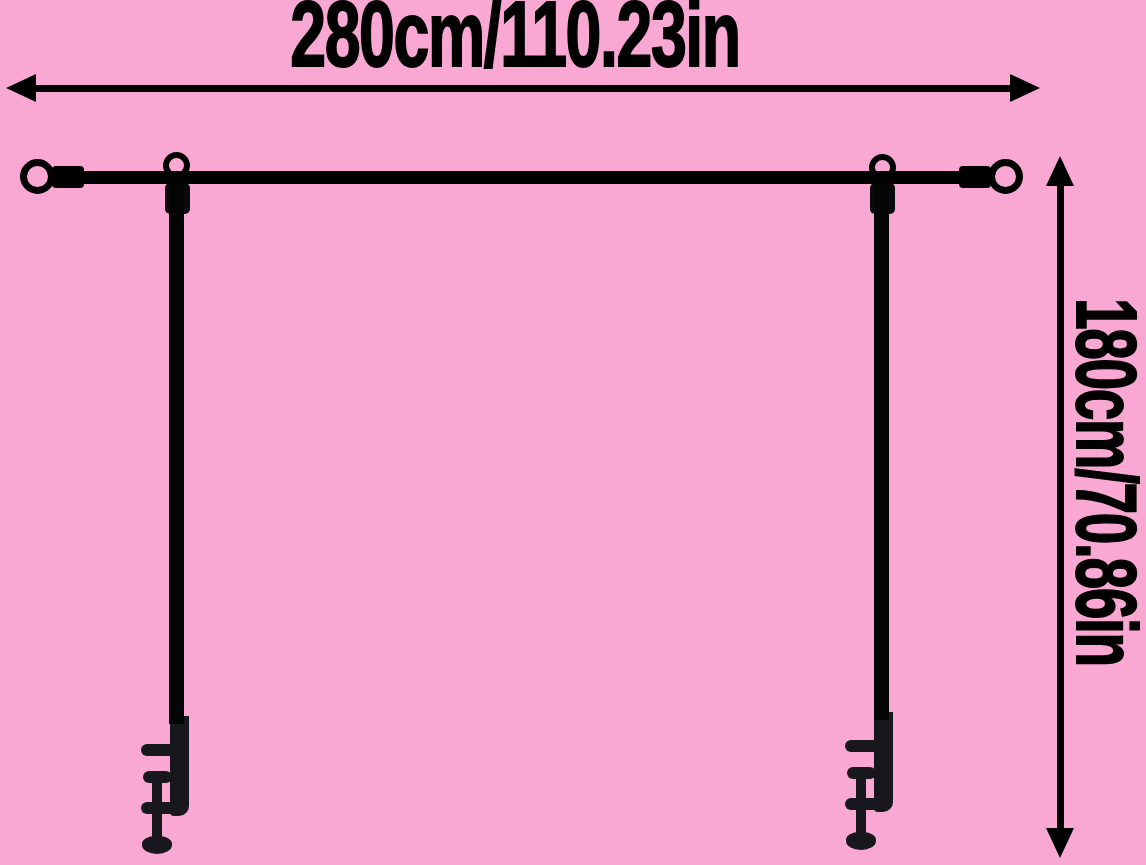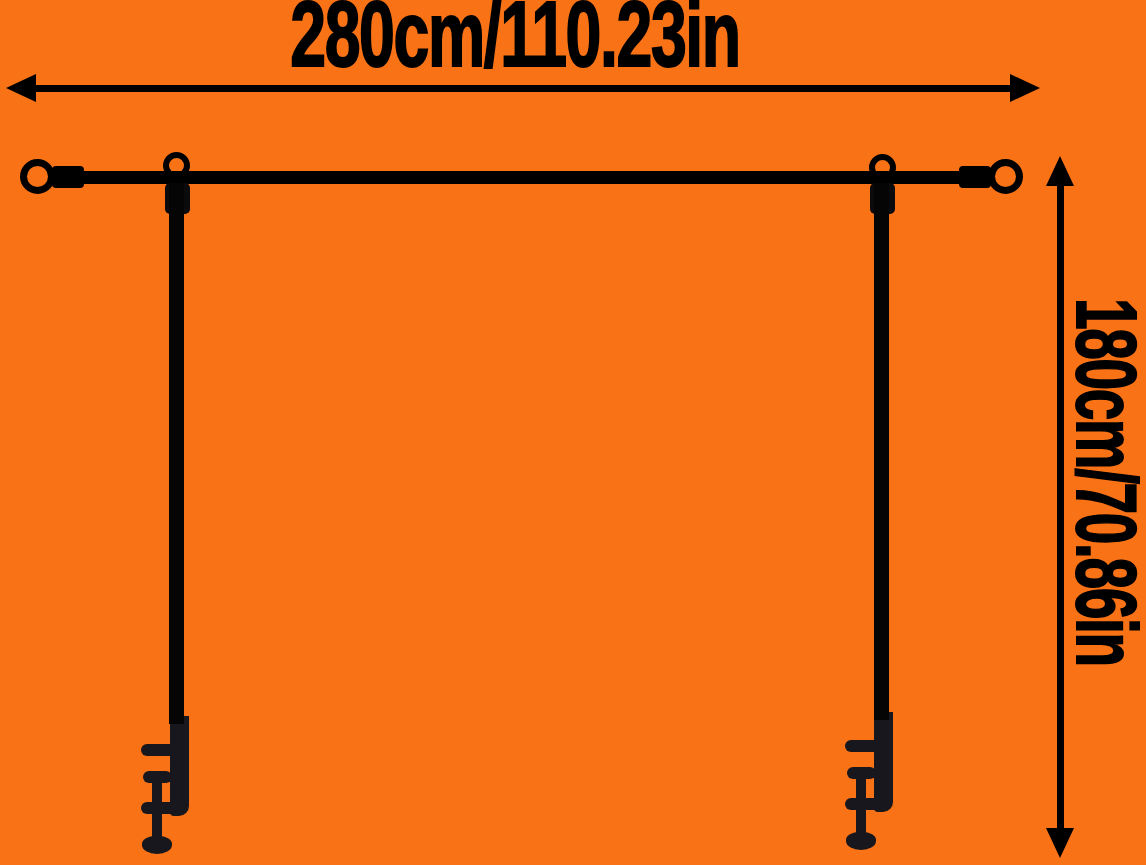--- a/index.html
+++ b/index.html
@@ -2,21 +2,21 @@
 <html><head>
 <meta charset="utf-8">
 <style>
   * { box-sizing: border-box; margin: 0; padding: 0; }
   html, body { background: #ffffff; }
   body { font-family: "Liberation Sans", "DejaVu Sans", sans-serif; }
   #canvas {
     position: relative;
     width: 1146px;
     height: 865px;
-    background: #f97316;
+    background: #f9a8d4;
     overflow: hidden;
   }
   .abs { position: absolute; }
 
   
   .dim-label {
     color: #000;
     font-weight: bold;
     -webkit-text-stroke: 2px #000;
     white-space: nowrap;

